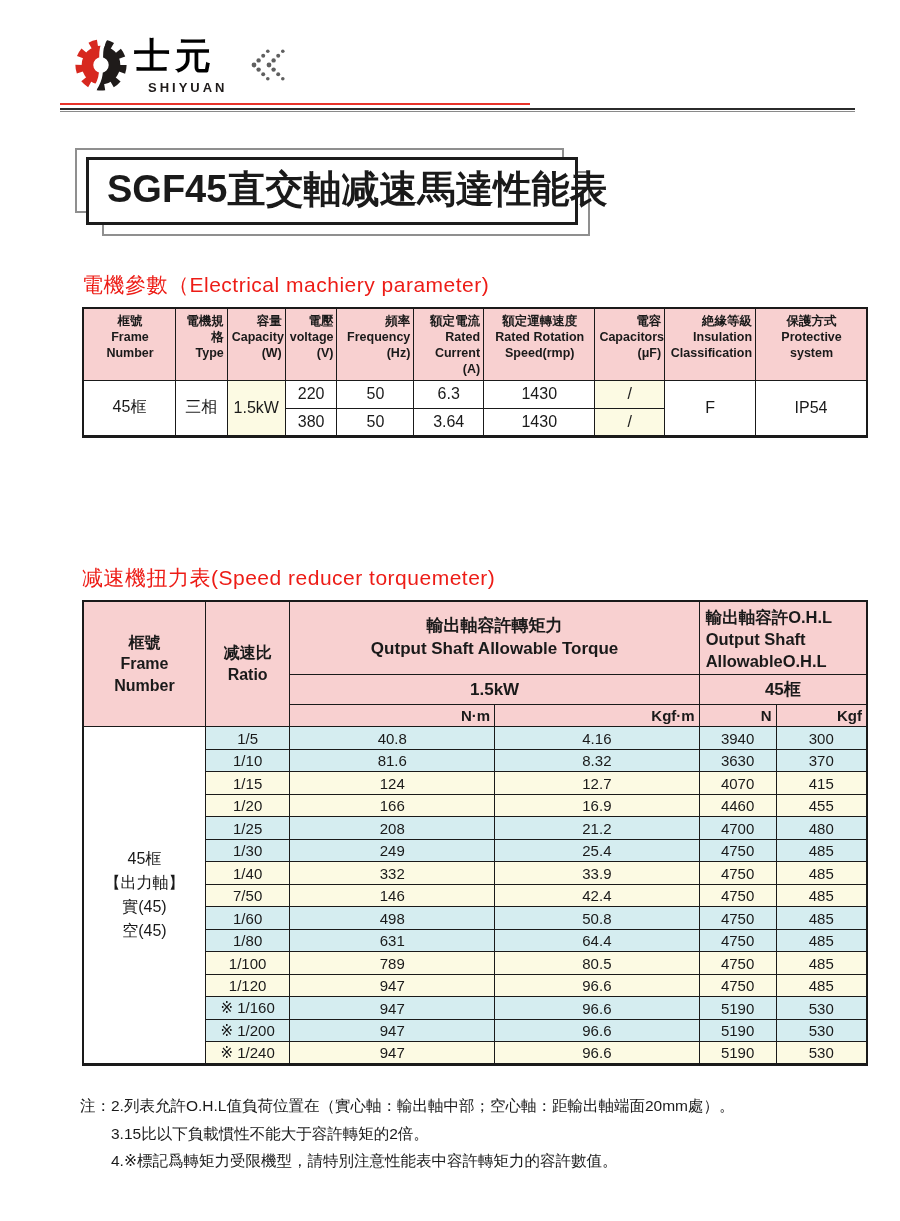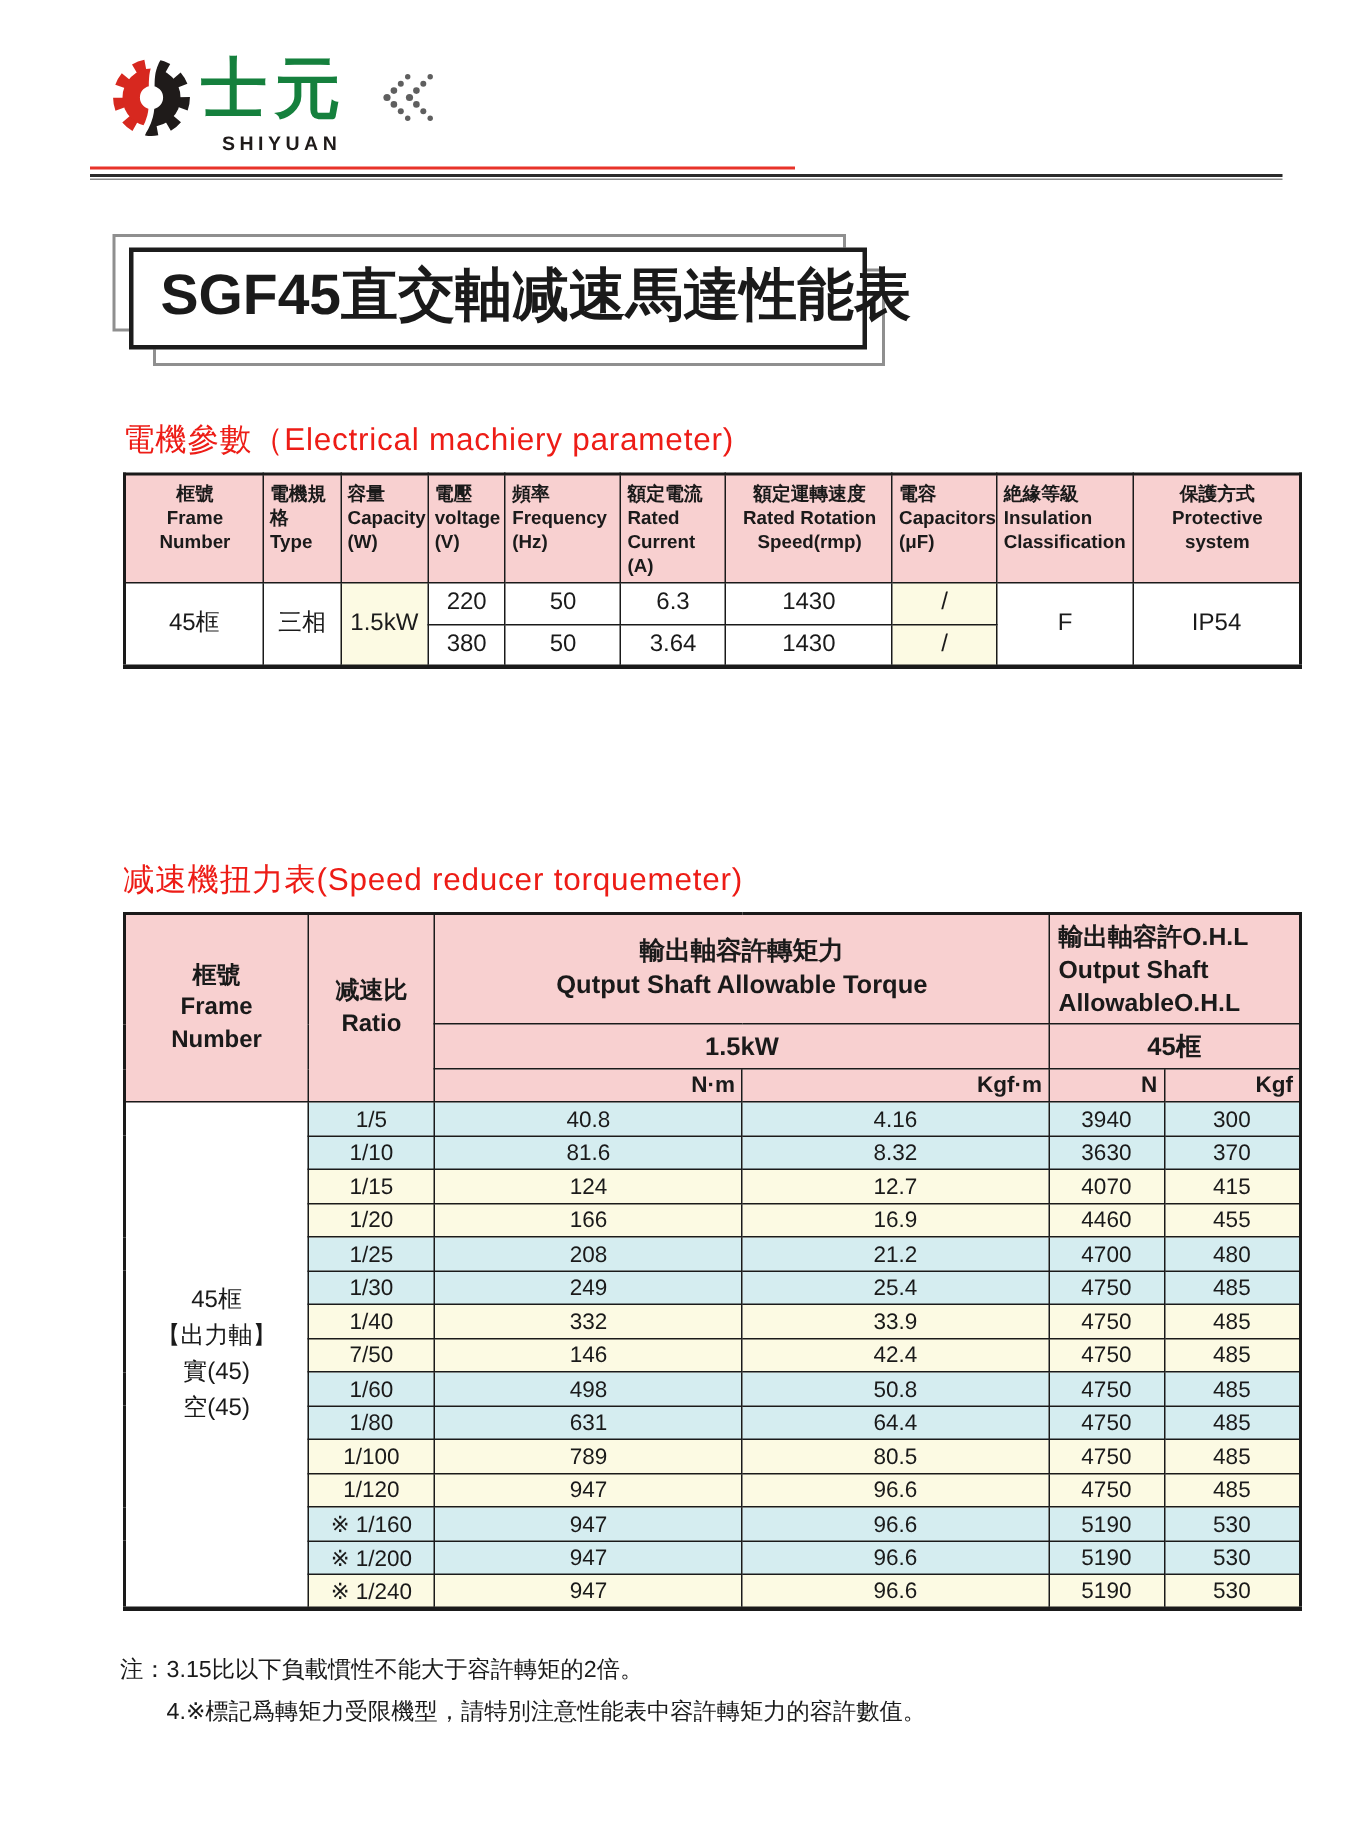--- a/index.html
+++ b/index.html
@@ -17,21 +17,21 @@
     width:900px;height:1221px;overflow:hidden;position:relative;
     font-family:"Liberation Sans","DejaVu Sans",sans-serif;color:var(--ink);
   }
   .lines{white-space:pre-line;}
 
   
   .header{display:flex;align-items:flex-start;padding:36px 60px 0 72px;}
   .logo{display:flex;align-items:flex-start;}
   .logo-gear{width:58px;height:58px;flex:0 0 auto;}
   .logo-text{margin-left:4px;}
-  .brand-cn{font-size:44px;font-weight:bold;letter-spacing:5px;line-height:1;margin-top:2px;color:#15803d;}
+  .brand-cn{font-size:36px;font-weight:bold;letter-spacing:5px;line-height:1;margin-top:2px;color:#000000;}
   .brand-en{font-size:13px;font-weight:bold;letter-spacing:3px;color:#1f1b1a;margin:6px 0 0 14px;}
   .slogan{margin-left:auto;margin-top:16px;text-align:left;}
   .slogan-cn{font-size:15px;color:#4a4a4a;letter-spacing:1px;}
   .slogan-en{font-size:9.5px;color:#7a7a7a;margin-top:3px;}
   .chevrons{margin:12px 0 0 22px;}
 
   .divider{position:relative;margin:8px 60px 0 60px;height:10px;}
   .divider .red-line{position:absolute;left:0;top:0;width:470px;height:2px;background:#e8332a;}
   .divider .black-line{position:absolute;left:0;top:5px;width:795px;height:2px;background:#2b2b2b;}
   .divider .gray-line{position:absolute;left:0;top:8px;width:795px;height:1px;background:#8a8a8a;}
@@ -49,21 +49,21 @@
   .section-heading.first{margin-top:46px;}
   .section-heading.second{margin-top:126px;}
 
   
   table{border-collapse:collapse;width:786px;margin-left:82px;table-layout:fixed;}
   th,td{border:1px solid var(--bd);}
   table{border:2px solid var(--bd);border-bottom-width:3px;}
   th{background:var(--pink);font-weight:bold;}
 
   
-  .motor-table th{height:64px;vertical-align:top;padding:4px 3px 2px 4px;font-size:12.5px;line-height:1.3;text-align:left;}
+  .motor-table th{height:64px;vertical-align:top;padding:4px 3px 2px 4px;font-size:12.5px;line-height:1.3;text-align:right;}
   .motor-table th.c{text-align:center;}
   .motor-table td{height:28px;text-align:center;font-size:16px;background:#fff;}
   .motor-table td.cream{background:var(--cream);}
 
   
   .torque-table th{padding:2px 4px;}
   .torque-table .h-frame{height:88px;text-align:center;font-size:16px;font-weight:bold;line-height:1.35;}
   .torque-table .h-ratio{text-align:center;font-size:16px;line-height:1.35;}
   .torque-table .h-group{height:60px;font-size:17px;line-height:1.35;}
   .torque-table .h-group.center-block{text-align:center;}
@@ -382,16 +382,17 @@
         <td class="tint-yellow">96.6</td>
         <td class="tint-yellow">5190</td>
         <td class="tint-yellow">530</td>
       </tr>
     </tbody>
 </table>
 
 <div class="notes">
   <div class="notes-label">注：</div>
   <div class="notes-list">
+    <div>2.列表允許O.H.L值負荷位置在（實心軸：輸出軸中部；空心軸：距輸出軸端面20mm處）。</div>
     <div>3.15比以下負載慣性不能大于容許轉矩的2倍。</div>
     <div>4.※標記爲轉矩力受限機型，請特別注意性能表中容許轉矩力的容許數值。</div>
   </div>
 </div>
 
 </body></html>

